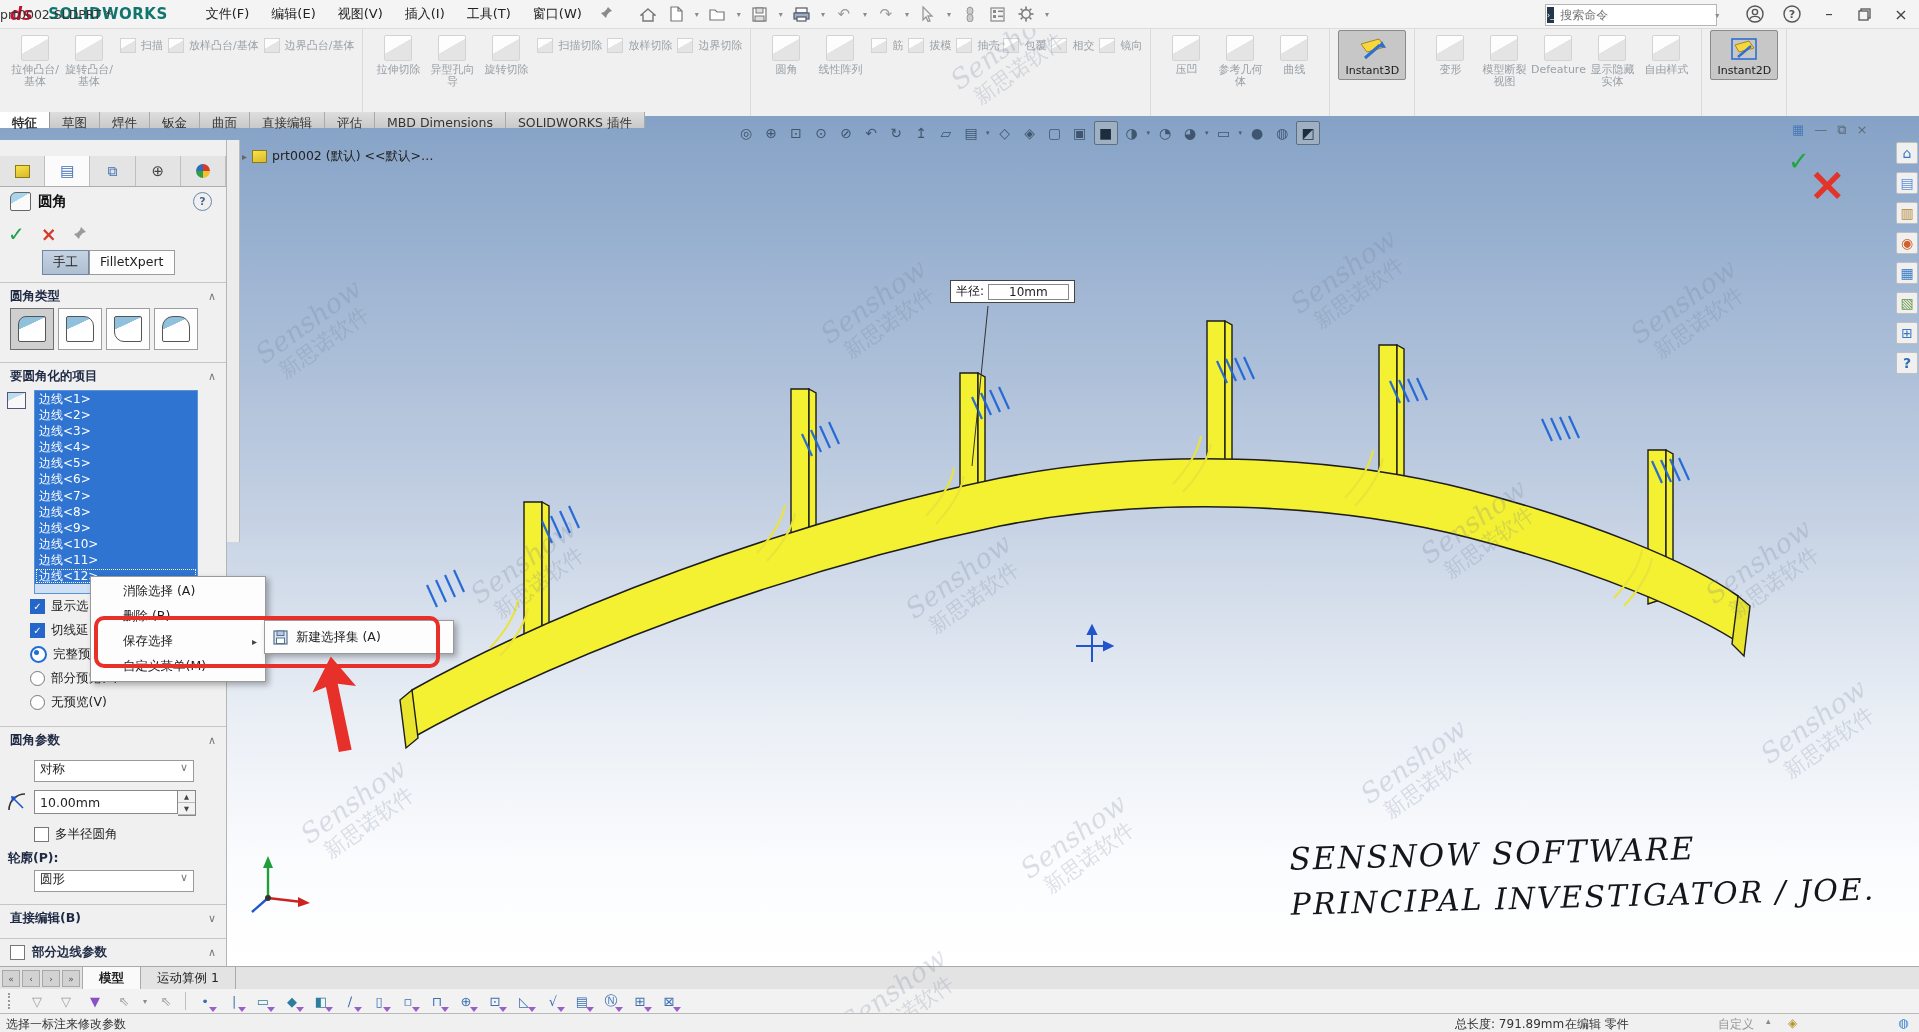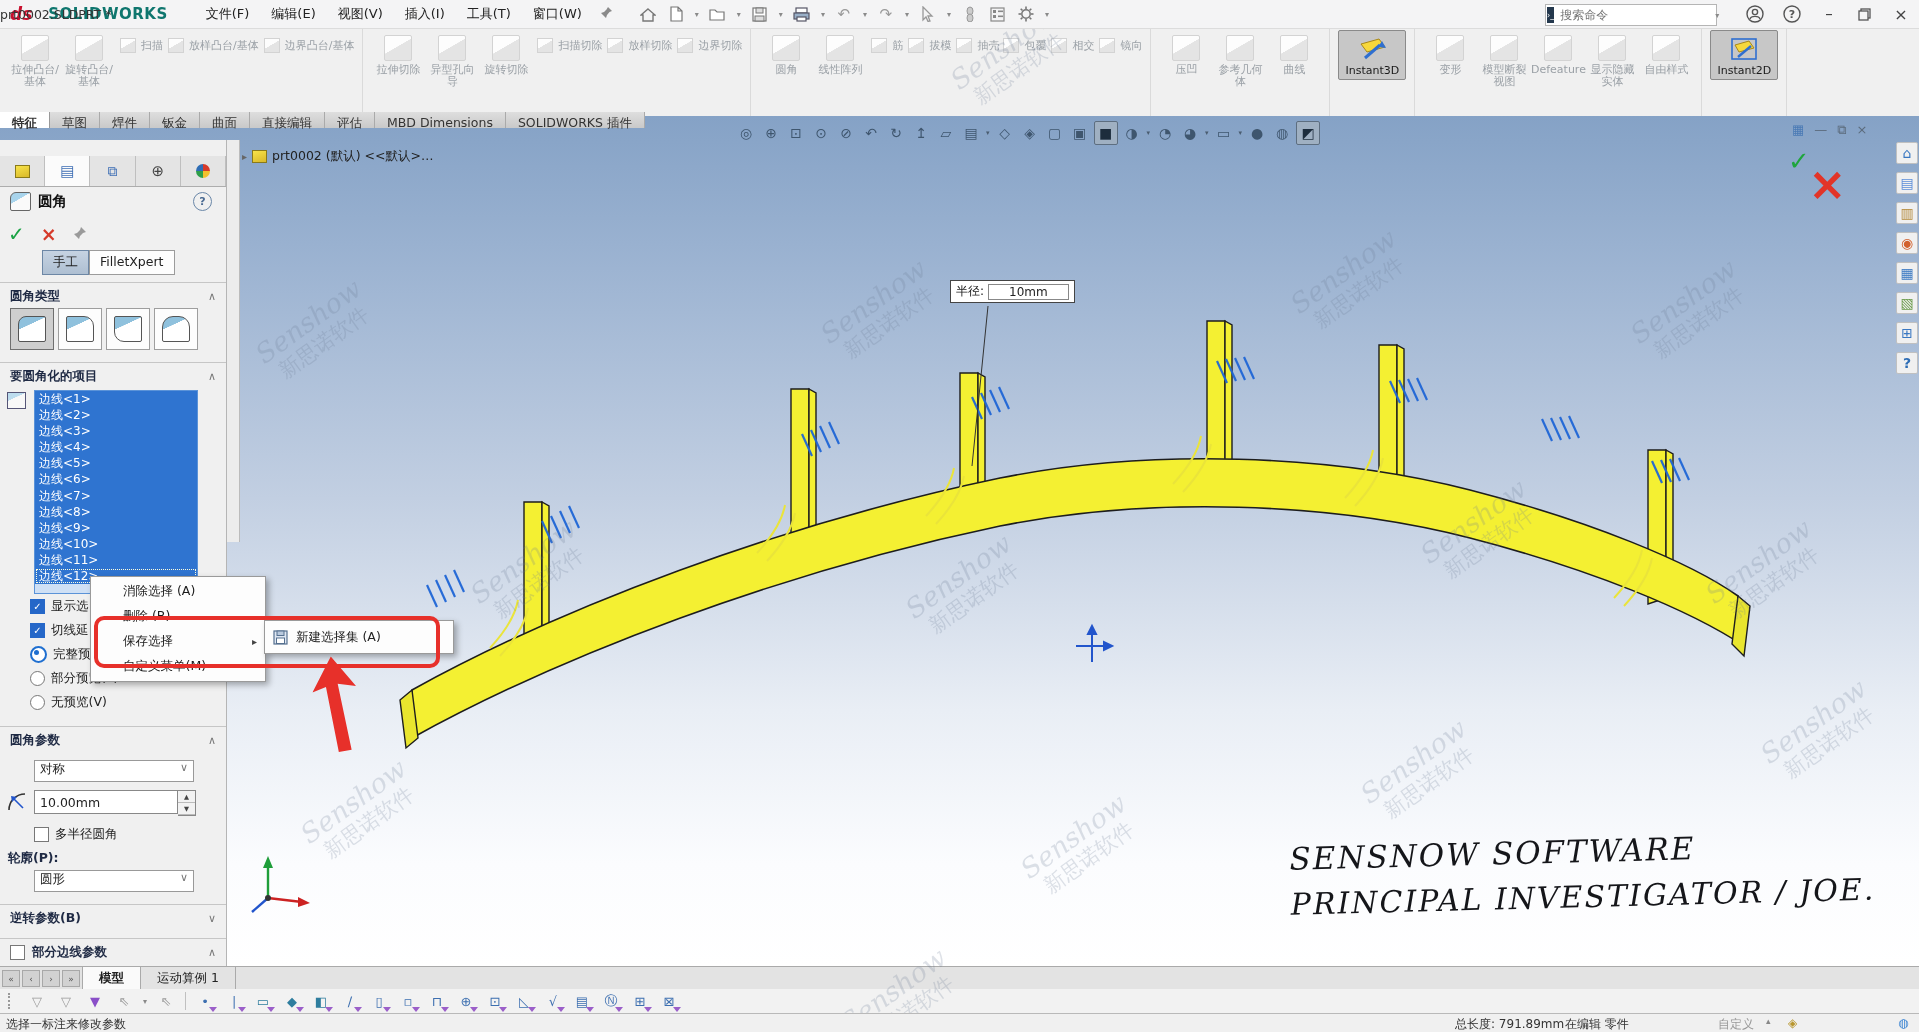--- a/index.html
+++ b/index.html
@@ -744,21 +744,21 @@
     <span class="cb"></span>
     <span>多半径圆角</span>
   </div>
   <div class="plabel" style="top:710px">轮廓(P):</div>
   <div class="dd" style="top:730px">
     <span>圆形</span>
       <span class="chev">∨</span>
   </div>
 
   <div class="sect" style="top:764px">
-    <span>逆转参数(B)</span>
+    <span>直接编辑(B)</span>
       <span class="chev">∨</span>
   </div>
   <div class="sect" style="top:798px">
     <span style="display:flex;align-items:center;gap:7px">
         <span class="cb"></span>
         <span>部分边线参数</span>
       </span>
     <span class="chev">∧</span>
   </div>
 </div>

